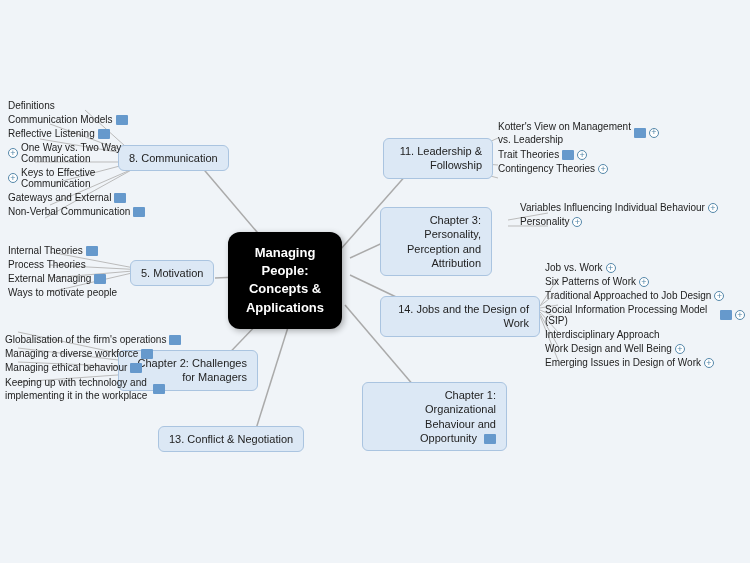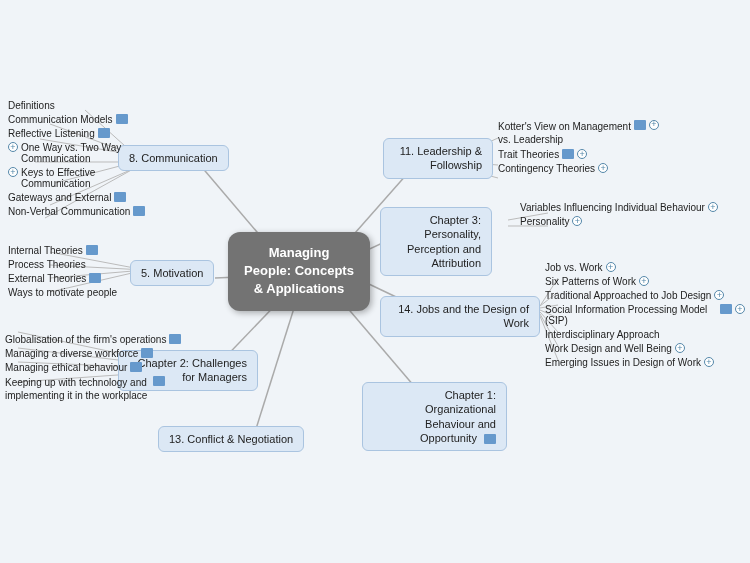--- a/index.html
+++ b/index.html
@@ -21,28 +21,28 @@
       pointer-events: none;
       z-index: 0;
     }
 
     .node {
       position: absolute;
       z-index: 2;
     }
 
     .center-node {
-      background: #737373;
+      background: #000000;
       color: white;
       border-radius: 12px;
       padding: 12px 16px;
       text-align: center;
       font-size: 13px;
       font-weight: bold;
-      width: 142px;
+      width: 114px;
       line-height: 1.4;
       box-shadow: 2px 2px 6px rgba(0,0,0,0.3);
     }
 
     .box-node {
       background: #dce8f5;
       border: 1px solid #aac4e0;
       border-radius: 6px;
       padding: 5px 10px;
       text-align: center;
@@ -56,20 +56,21 @@
       white-space: normal;
       width: 130px;
       text-align: right;
     }
 
     .leaf-node {
       font-size: 10px;
       color: #222;
       white-space: nowrap;
       display: flex;
+      align-items: center;
       gap: 3px;
     }
 
     .leaf-icon {
       width: 12px;
       height: 10px;
       background: #6699cc;
       border-radius: 1px;
       flex-shrink: 0;
       display: inline-block;
@@ -225,21 +226,21 @@
 
 <div class="node leaf-group" style="left:8px; top:245px;">
   <div class="leaf-node">
     <span>Internal Theories</span>
     <span class="leaf-icon"></span>
   </div>
   <div class="leaf-node">
     <span>Process Theories</span>
   </div>
   <div class="leaf-node">
-    <span>External Theories</span>
+    <span>External Managing</span>
     <span class="leaf-icon"></span>
   </div>
   <div class="leaf-node">
     <span>Ways to motivate people</span>
   </div>
 </div>
 
 <div class="node leaf-group" style="left:5px; top:334px;">
   <div class="leaf-node">
     <span>Globalisation of the firm's operations</span>

